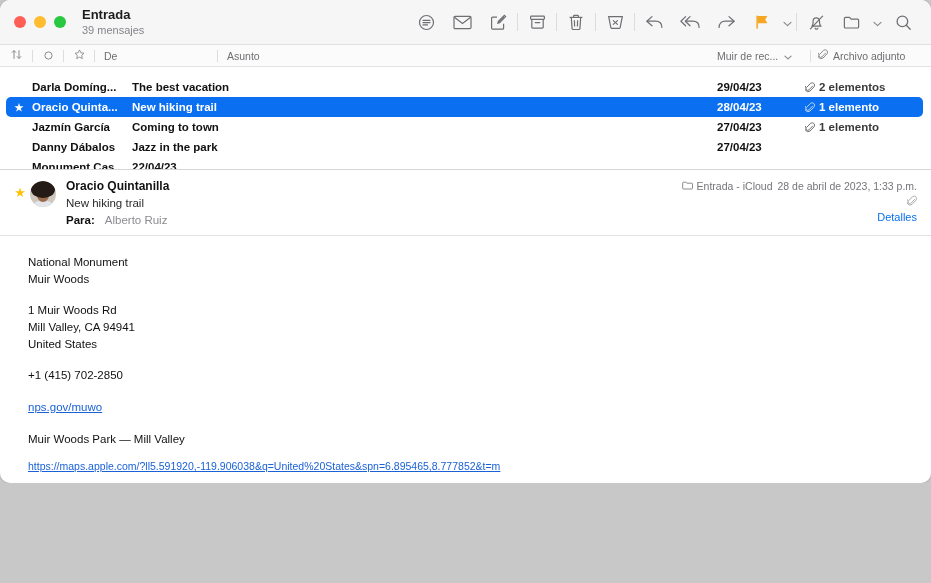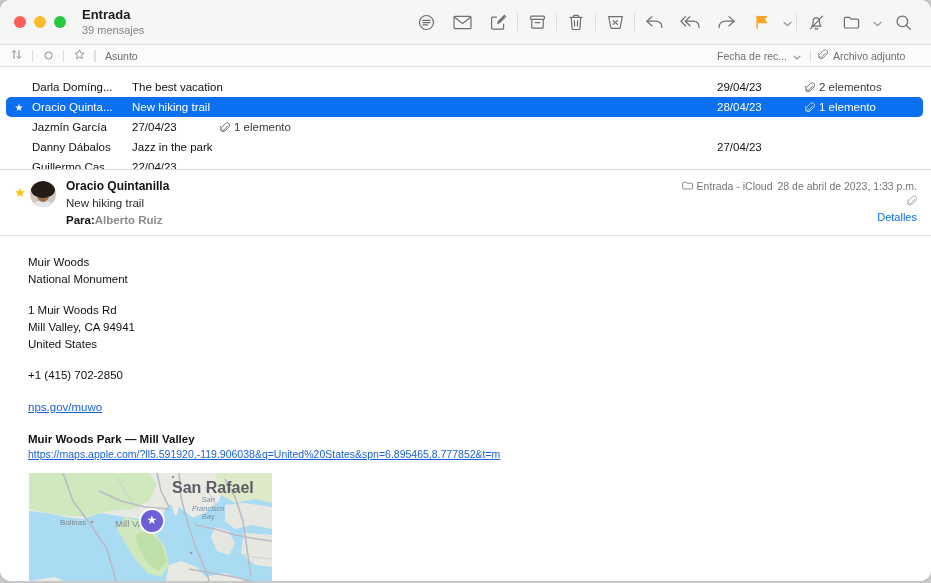--- a/index.html
+++ b/index.html
@@ -5,21 +5,21 @@
   html, body {
     margin: 0;
     padding: 0;
     background: #c8c8c8;
     font-family: "Liberation Sans", sans-serif;
     -webkit-font-smoothing: antialiased;
   }
   #window {
     position: relative;
     width: 931px;
-    height: 581px;
+    height: 483px;
     background: #ffffff;
     border-radius: 10px;
     overflow: hidden;
     box-shadow: 0 0 0 1px #b9b9b9;
   }
 
   
   .titlebar {
     position: relative;
     height: 44px;
@@ -137,20 +137,21 @@
 
   .row {
     position: relative;
     height: 20px;
     display: flex;
     align-items: center;
     font-size: 11.5px;
     color: #111;
     margin: 0 8px 0 6px;
     border-radius: 5px;
+    font-weight: bold;
   }
   .row.selected {
     background: #0a6ff0;
     color: #ffffff;
   }
   .r-star {
     width: 26px;
     text-align: center;
     font-size: 10px;
     flex: 0 0 26px;
@@ -243,21 +244,21 @@
   .mh-subject {
     font-size: 11.5px;
     color: #2b2b2b;
     margin-top: 1px;
   }
   .mh-to {
     font-size: 11.5px;
     margin-top: 2px;
   }
   .mh-to-label { font-weight: bold; color: #111; }
-  .mh-to-value { color: #8b8b90; margin-left: 0; font-weight: bold; }
+  .mh-to-value { color: #8b8b90; margin-left: 10px; }
 
   .mh-right {
     position: absolute;
     right: 14px;
     top: 10px;
     text-align: right;
     font-size: 10.5px;
     color: #75757a;
   }
   .mh-rline1 {
@@ -293,21 +294,21 @@
     text-decoration: underline;
     word-break: break-all;
   }
   .maplink {
     font-size: 10.5px;
     color: #1a61d6;
     text-decoration: underline;
     display: block;
     line-height: 1.3;
   }
-  .map-caption { display: block; margin-bottom: 1px; font-weight: bold; }
+  .map-caption { display: block; margin-bottom: 13px; }
 
   
   .map {
     position: relative;
     width: 243px;
     height: 124px;
     margin-top: 11px;
     margin-left: 1px;
     overflow: hidden;
     border-radius: 2px;
@@ -533,26 +534,29 @@
     </div>
     <div class="ch-div"></div>
     <div class="ch-cell" style="width:30px;justify-content:center">
       <span>
         <svg width="11" height="11" viewBox="0 0 11 11" fill="none" stroke="#8a8a8f" stroke-width="0.9" stroke-linejoin="round">
           <path d="M5.5 0.9 L6.9 3.8 L10 4.2 L7.7 6.4 L8.3 9.6 L5.5 8.1 L2.7 9.6 L3.3 6.4 L1 4.2 L4.1 3.8 Z"></path>
         </svg>
       </span>
     </div>
     <div class="ch-div"></div>
+    <div class="ch-cell ch-from">
+      <span>De</span>
+    </div>
     <div class="ch-div"></div>
     <div class="ch-cell ch-subject">
       <span>Asunto</span>
     </div>
     <div class="ch-cell ch-date">
-      <span>Fecha de rec...</span>
+      <span>Muir de rec...</span>
       <span style="margin-left:6px">
         <svg width="8" height="5" viewBox="0 0 8 5" fill="none" stroke="#8a8a8f" stroke-width="1.1" stroke-linecap="round" stroke-linejoin="round">
           <path d="M0.9 1.1 L4 3.9 L7.1 1.1"></path>
         </svg>
       </span>
     </div>
     <div class="ch-div"></div>
     <div class="ch-cell ch-attach">
       <span style="margin-right:5px">
         <svg width="10" height="11" viewBox="0 0 10 11" fill="none" stroke="#8a8a8f" stroke-width="1" stroke-linecap="round">
@@ -595,20 +599,21 @@
             <path d="M7.6 4.1 L3.9 7.9 a1.7 1.7 0 0 1 -2.4 -2.4 L5.6 1.3 a2.5 2.5 0 0 1 3.5 3.5 L5 9 a3.3 3.3 0 0 1 -4.6 -4.6"></path>
           </svg>
         </span>
         <span>1 elemento</span>
       </div>
     </div>
 
     <div class="row">
       <div class="r-star"></div>
       <div class="r-from">Jazmín García</div>
+      <div class="r-subject">Coming to town</div>
       <div class="r-date">27/04/23</div>
       <div class="r-attach">
         <span class="clip-icon">
           <svg width="10" height="11" viewBox="0 0 10 11" fill="none" stroke="currentColor" stroke-width="1" stroke-linecap="round">
             <path d="M7.6 4.1 L3.9 7.9 a1.7 1.7 0 0 1 -2.4 -2.4 L5.6 1.3 a2.5 2.5 0 0 1 3.5 3.5 L5 9 a3.3 3.3 0 0 1 -4.6 -4.6"></path>
           </svg>
         </span>
         <span>1 elemento</span>
       </div>
     </div>
@@ -618,21 +623,21 @@
       <div class="r-from">Danny Dábalos</div>
       <div class="r-subject">Jazz in the park</div>
       <div class="r-date">27/04/23</div>
       <div class="r-attach">
         <span></span>
       </div>
     </div>
 
     <div class="row">
       <div class="r-star"></div>
-      <div class="r-from">Guillermo Cas...</div>
+      <div class="r-from">Monument Cas...</div>
       <div class="r-date">22/04/23</div>
       <div class="r-attach">
         <span></span>
       </div>
     </div>
   </div>
 
   <div class="msg-header">
     <div class="mh-star">★</div>
 
@@ -670,22 +675,22 @@
         </span>
       </div>
       <div class="mh-details">Detalles</div>
     </div>
   </div>
 
   <div class="msg-body">
 
 
     <p class="bp">
+      <span class="ln">National Monument</span>
       <span class="ln">Muir Woods</span>
-      <span class="ln">National Monument</span>
     </p>
 
     <p class="bp">
       <span class="ln">1 Muir Woods Rd</span>
       <span class="ln">Mill Valley, CA 94941</span>
       <span class="ln">United States</span>
     </p>
 
     <p class="bp">+1 (415) 702-2850</p>
 

